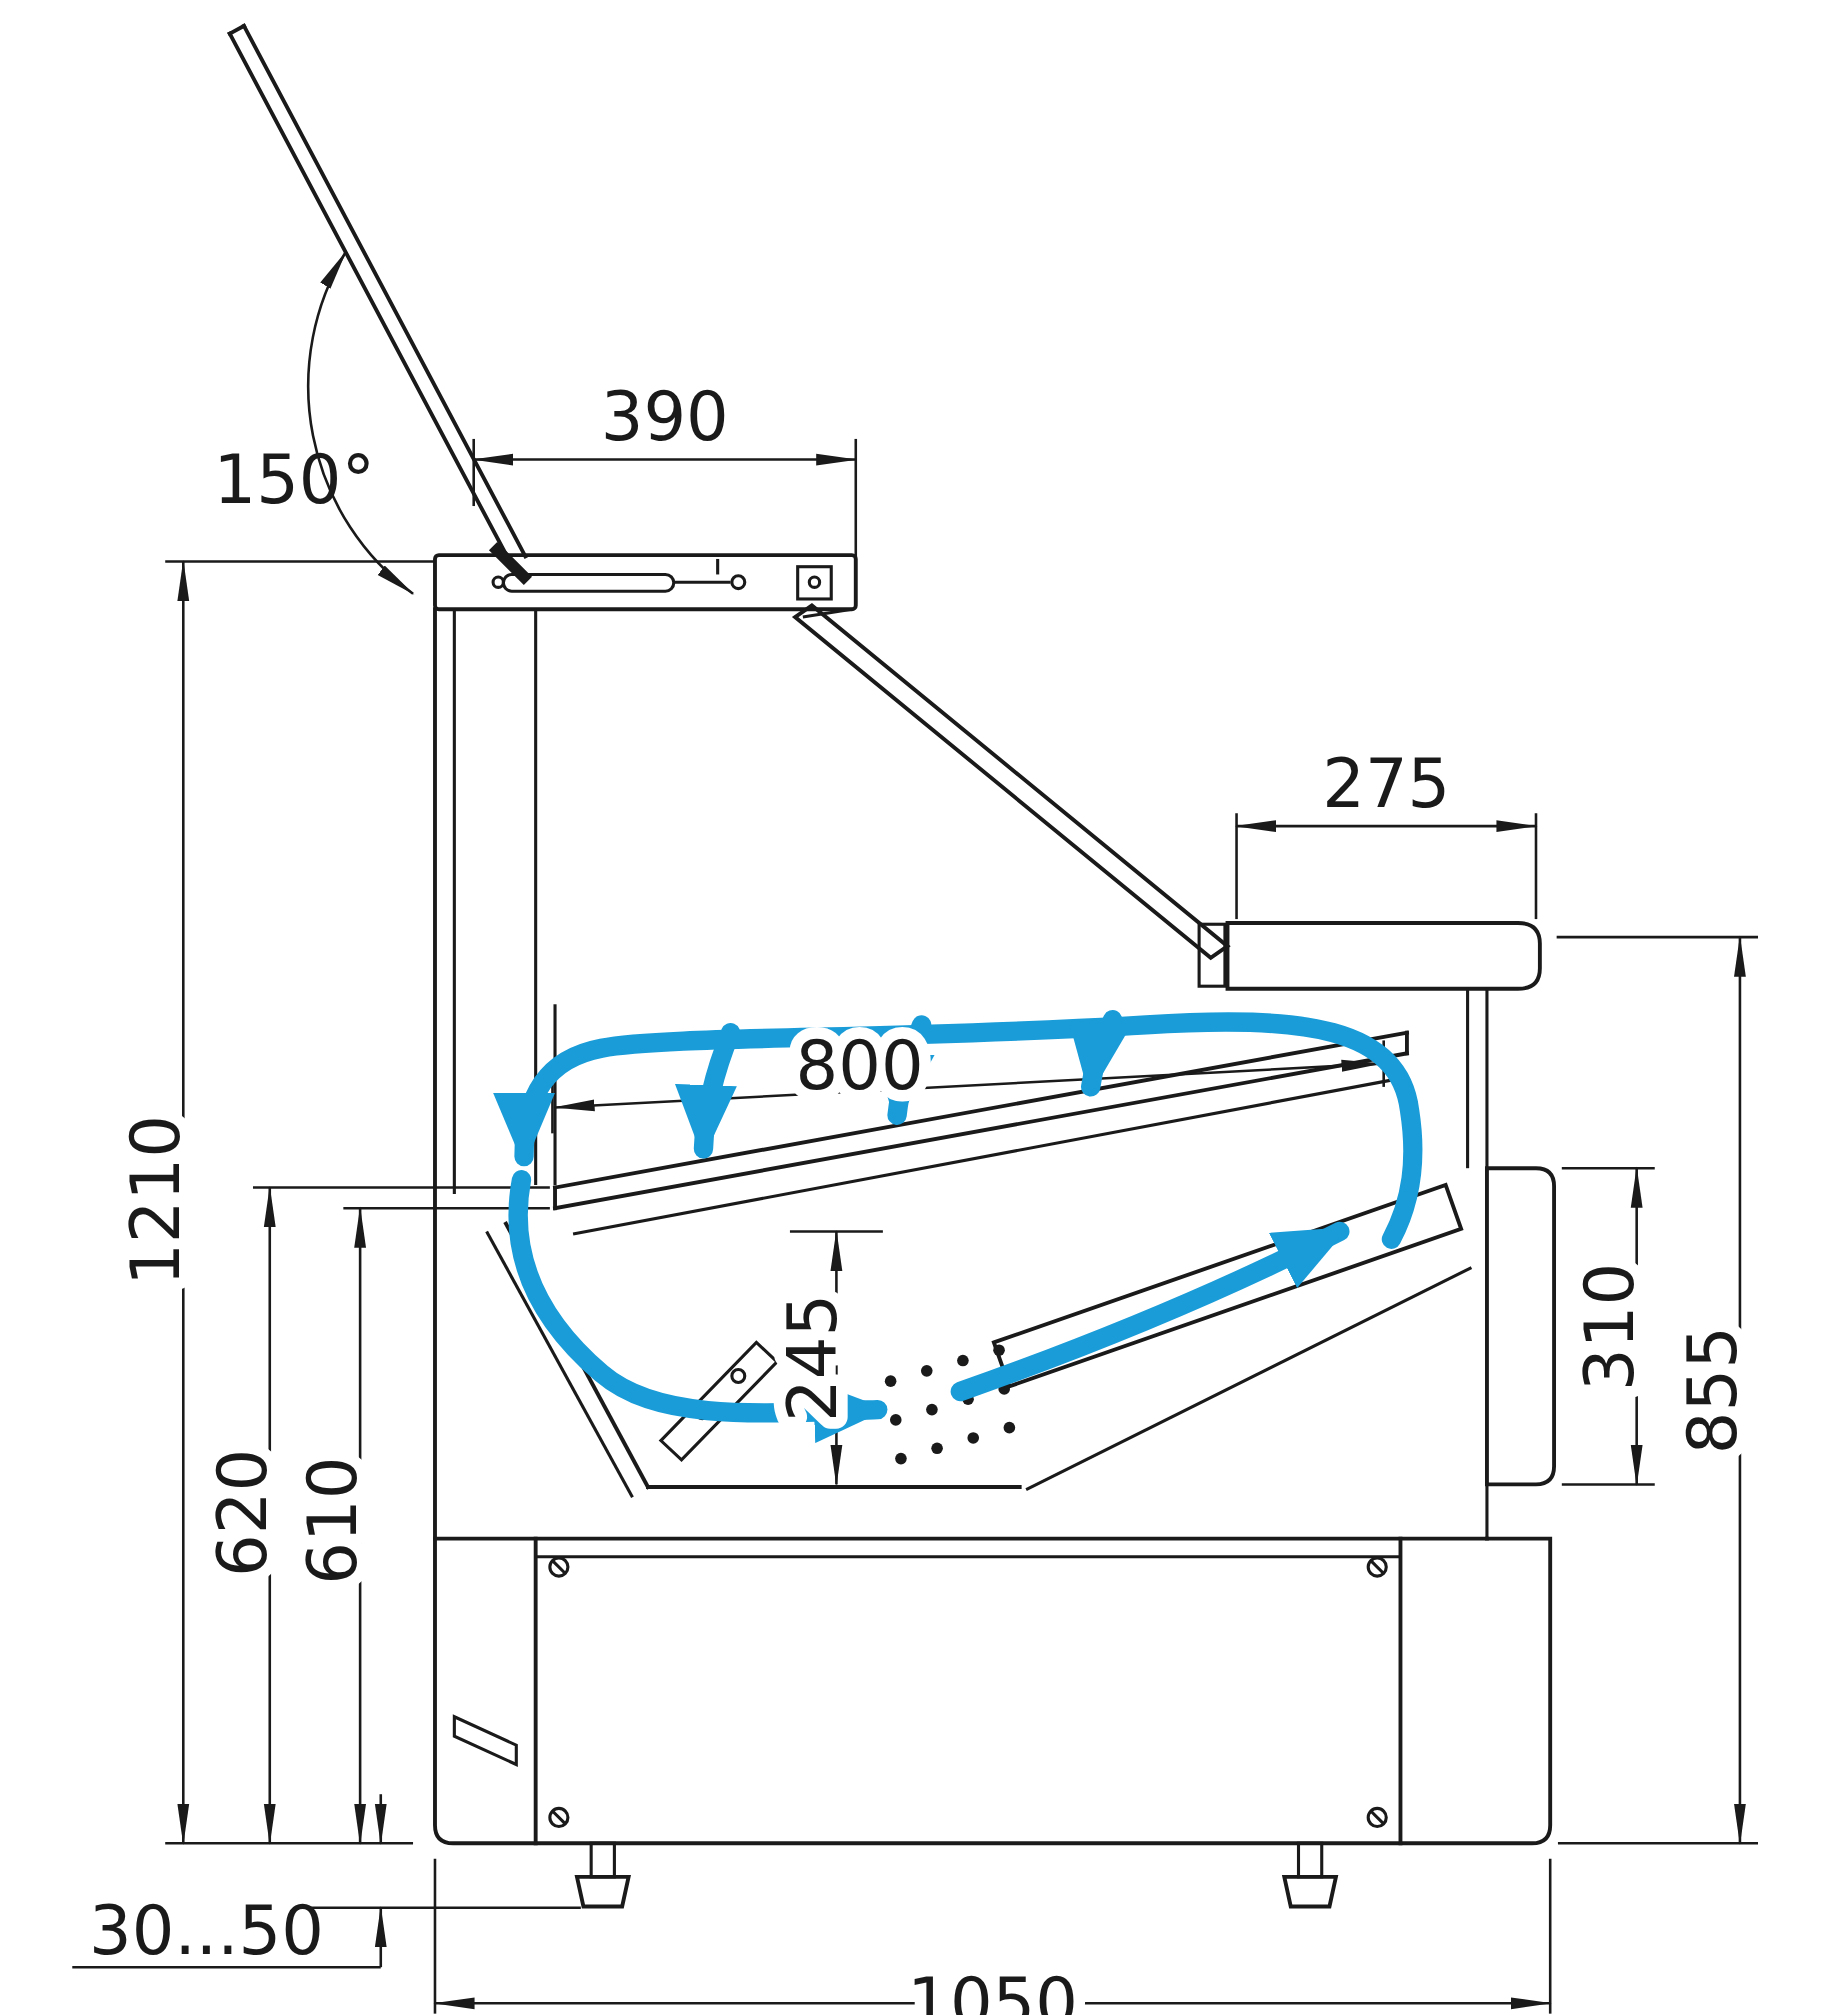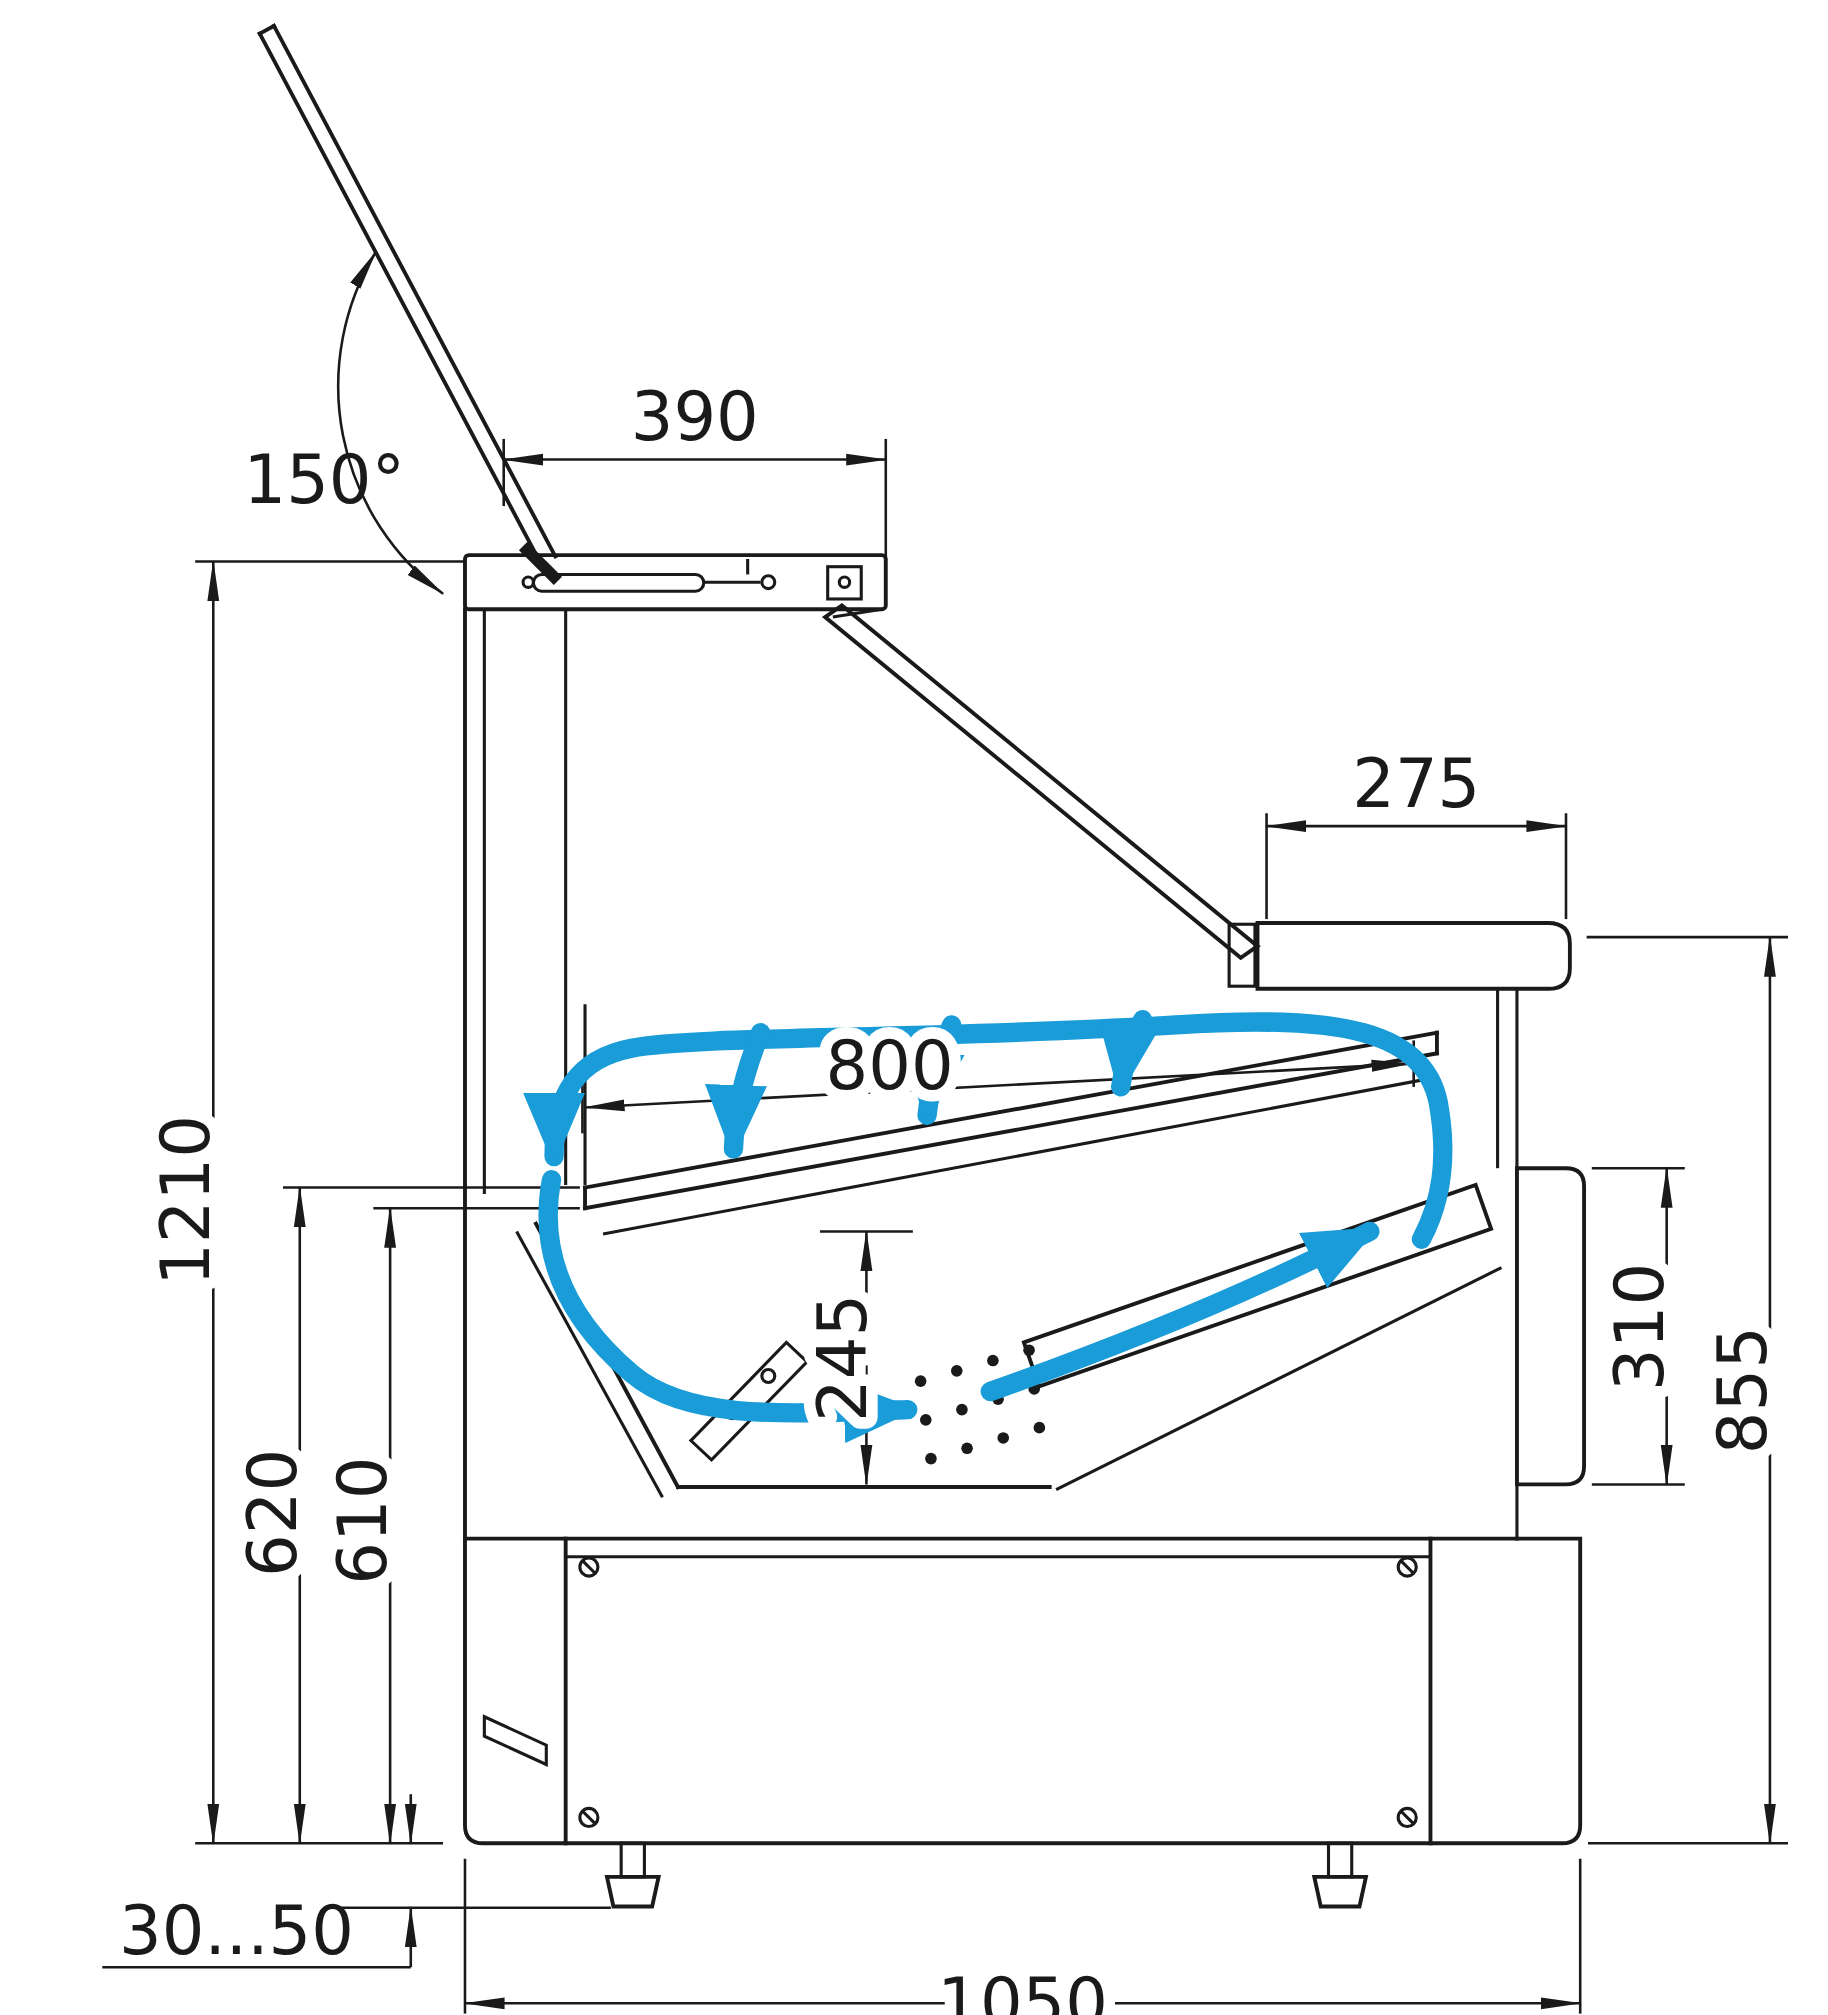--- a/index.html
+++ b/index.html
@@ -1,16 +1,16 @@
 <!DOCTYPE html>
 <html style="font-size:9.7px"><head>
 <meta charset="utf-8">
 <style>
   html,body{margin:0;padding:0;background:#ffffff;}
-  .stage{width:1458px;height:2015px;background:#ffffff;padding-left:30px;}
+  .stage{width:1458px;height:2015px;background:#ffffff;}
   svg{display:block;}
   .ln{stroke:#1a1a1a;stroke-width:3;fill:none;stroke-linecap:square;}
   .ln2{stroke:#1a1a1a;stroke-width:2.4;fill:none;}
   .dim{stroke:#1a1a1a;stroke-width:2;fill:none;}
   .flow{stroke:#1a9cd8;stroke-width:15;fill:none;stroke-linecap:round;}
   .dim-label{font-family:"DejaVu Sans", "Liberation Sans", sans-serif;font-size:52px;fill:#1a1a1a;}
   .halo{paint-order:stroke fill;stroke:#ffffff;stroke-width:18px;stroke-linejoin:round;}
   .dot{fill:#1a1a1a;stroke:none;}
 </style>
 </head>

